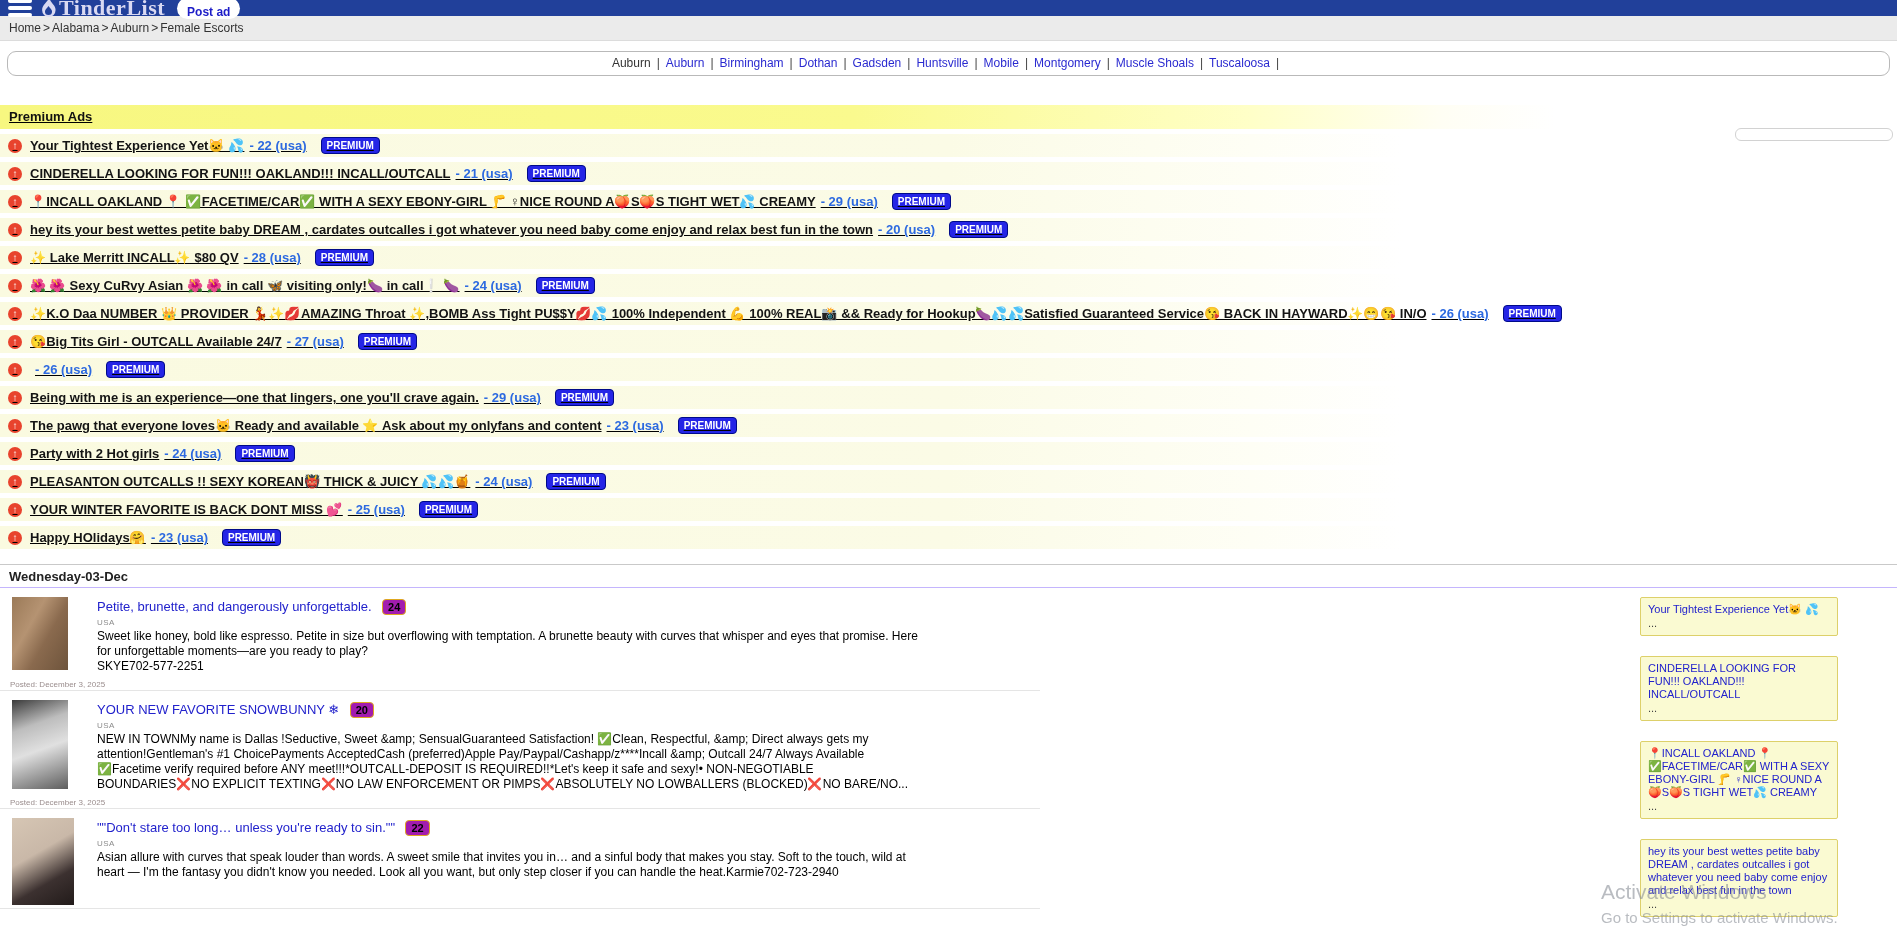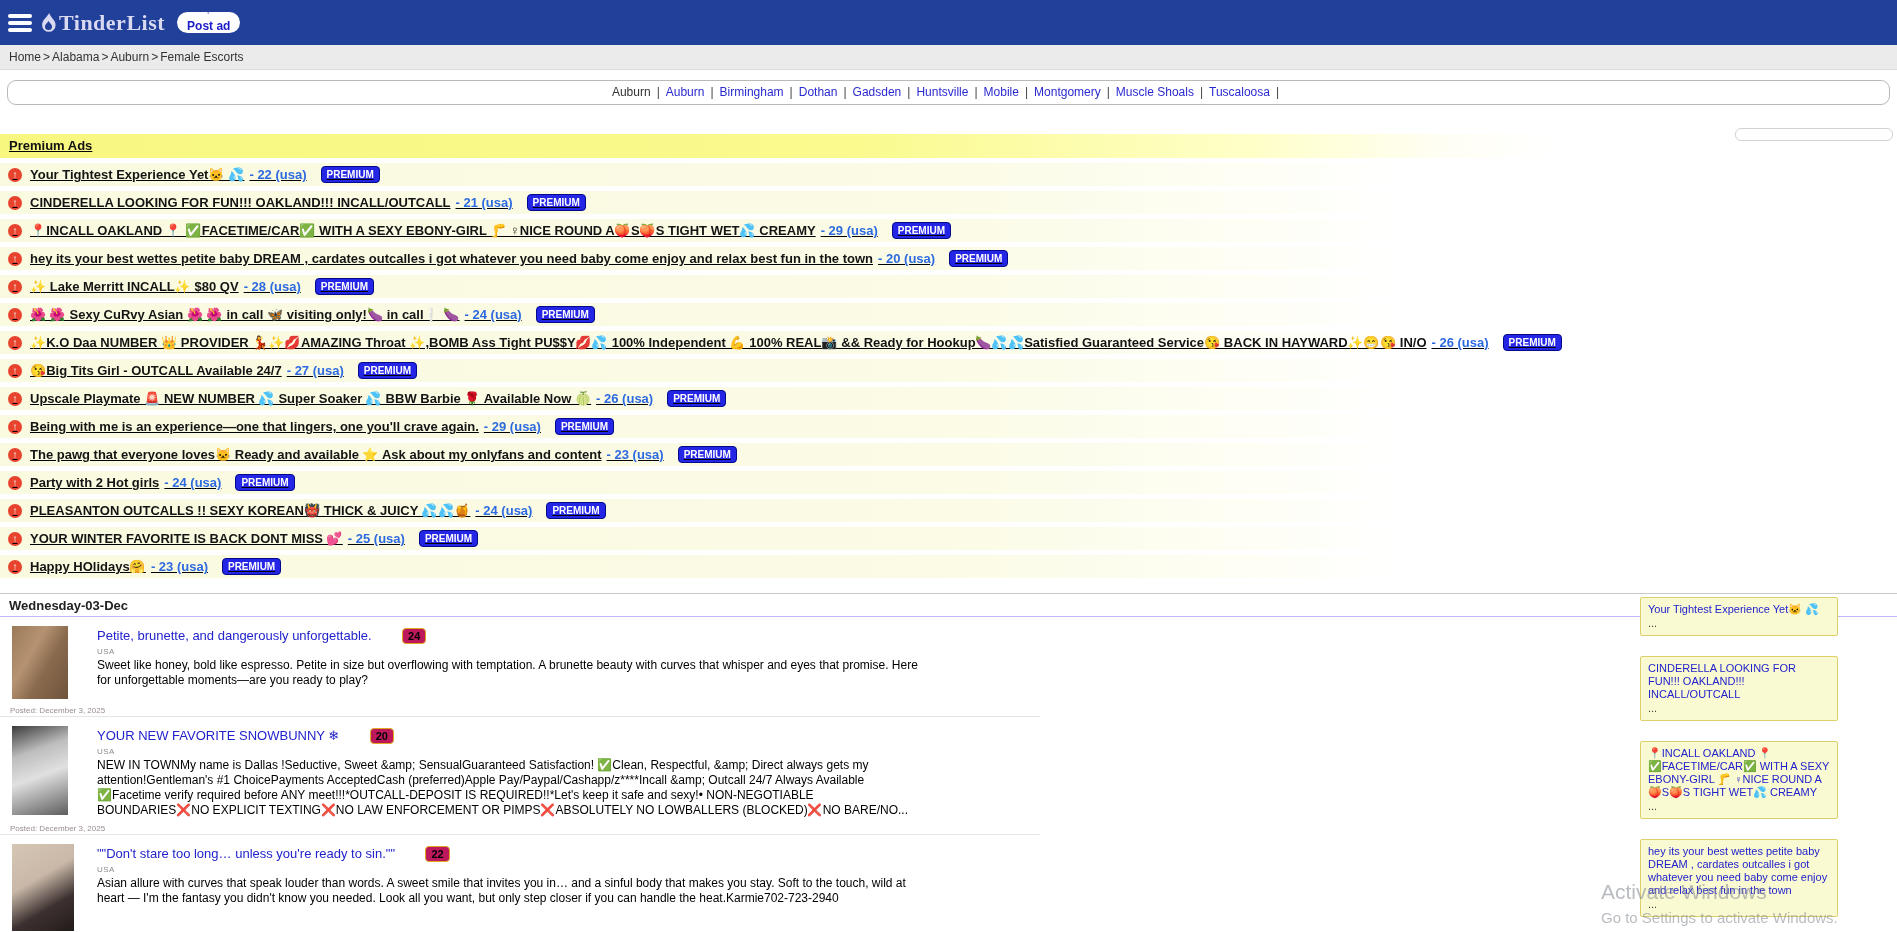--- a/index.html
+++ b/index.html
@@ -1,19 +1,19 @@
 <!DOCTYPE html>
 <html><head>
 <meta charset="utf-8">
 <style>
   html,body{margin:0;padding:0;}
   body{width:1897px;height:932px;overflow:hidden;position:relative;background:#fff;
        font-family:"Liberation Sans",sans-serif;}
   
-  .topbar{height:45px;background:#21409a;display:flex;align-items:center;padding:0 6px;}
+  .topbar{height:16px;background:#21409a;display:flex;align-items:center;padding:0 6px;}
   .hamburger{width:24px;height:18px;display:flex;flex-direction:column;justify-content:space-between;margin:0 8px 0 2px;cursor:pointer;}
   .hamburger span{display:block;height:4px;border-radius:2px;background:#fff;}
   .logo{font-family:"Liberation Serif",serif;font-size:22px;font-weight:bold;color:#d9d9f2;display:flex;align-items:center;letter-spacing:.5px;}
   .logo svg{margin-right:2px;}
   .postad{margin-left:12px;background:#fff;border:none;border-radius:12px;height:21px;padding:0 10px;
           display:flex;align-items:center;gap:5px;color:#1d1dc8;font-weight:bold;font-size:12px;cursor:pointer;flex-direction:column;}
   
   .breadcrumb{height:24px;background:#ebebeb;border-bottom:1px solid #dcdcdc;display:flex;align-items:center;
               padding:0 9px;font-size:12px;color:#333;}
   .breadcrumb .sep{margin:0 2px;}
@@ -40,21 +40,21 @@
   
   .datebar{margin-top:15px;border-top:1px solid #c9c9c9;border-bottom:1px solid #c4b5fd;padding:4px 9px 3px;
     font-size:13px;font-weight:bold;color:#222;}
   .listing{position:relative;padding:9px 0 16px 97px;border-bottom:1px solid #e5e5e5;width:1040px;box-sizing:border-box;min-height:100px;}
   .thumb{position:absolute;left:12px;top:9px;width:56px;cursor:pointer;}
   .t1{height:73px;background:linear-gradient(120deg,#9b7a58 0%,#b59372 35%,#8a6a4e 60%,#6e543c 100%);}
   .t2{height:89px;background:linear-gradient(160deg,#3a3a3a 0%,#bdbdbd 30%,#e0e0e0 55%,#5d5d5d 100%);}
   .t3{width:62px;height:87px;background:linear-gradient(150deg,#d6c6b4 0%,#c9b8a8 40%,#3c3130 70%,#221b1a 100%);}
   .ltitle{font-size:13px;color:#2222cc;cursor:pointer;}
   .abadge{display:inline-block;border:1px solid #dfa81f;border-radius:4px;padding:0 5px;font-size:11px;
-    font-weight:bold;color:#000;margin-left:26px;background:#be185d;line-height:14px;}
+    font-weight:bold;color:#000;margin-left:6px;background:#a21caf;line-height:14px;}
   .usa{font-size:8px;color:#8c8c8c;margin-top:3px;letter-spacing:.4px;}
   .desc{font-size:12px;color:#000;margin-top:2px;max-width:822px;line-height:15px;}
   .phone{display:block;}
   .posted{position:absolute;left:10px;bottom:1px;font-size:8px;color:#9a8d8d;}
   
   .sidebar{position:absolute;left:1640px;top:597px;width:198px;}
   .sbox{background:#fafad2;border:1px solid #ddd06a;border-radius:2px;padding:5px 7px;font-size:11px;
     line-height:13px;margin-bottom:20px;box-sizing:border-box;}
   .sbox .st{color:#2222cc;cursor:pointer;display:block;}
   .sbox .more{color:#444;display:block;margin-top:1px;}
@@ -154,21 +154,20 @@
 
   <div class="prow">
     <span class="upico">↑</span>
     <span class="ptitle">😘Big Tits Girl - OUTCALL Available 24/7</span>
     <span class="page">- 27 (usa)</span>
     <span class="pbadge">PREMIUM</span>
   </div>
 
   <div class="prow">
     <span class="upico">↑</span>
-    <span class="ptitle">Upscale Playmate 🚨 NEW NUMBER 💦 Super Soaker 💦 BBW Barbie 🌹 Available Now 🍈</span>
     <span class="page">- 26 (usa)</span>
     <span class="pbadge">PREMIUM</span>
   </div>
 
   <div class="prow">
     <span class="upico">↑</span>
     <span class="ptitle">Being with me is an experience—one that lingers, one you'll crave again.</span>
     <span class="page">- 29 (usa)</span>
     <span class="pbadge">PREMIUM</span>
   </div>
@@ -213,21 +212,21 @@
 <div class="datebar">Wednesday-03-Dec</div>
 
 <div id="listings">
   <div class="listing">
     <div class="thumb t1"></div>
     <div>
       <span class="ltitle">Petite, brunette, and dangerously unforgettable.</span>
       <span class="abadge">24</span>
     </div>
     <div class="usa">USA</div>
-    <div class="desc"><span class="dtext">Sweet like honey, bold like espresso. Petite in size but overflowing with temptation. A brunette beauty with curves that whisper and eyes that promise. Here for unforgettable moments—are you ready to play?</span></div>
+    <div class="desc"><span class="dtext">Sweet like honey, bold like espresso. Petite in size but overflowing with temptation. A brunette beauty with curves that whisper and eyes that promise. Here for unforgettable moments—are you ready to play?</span><span class="phone">SKYE702-577-2251</span></div>
     <div class="posted">Posted: December 3, 2025</div>
   </div>
 
   <div class="listing">
     <div class="thumb t2"></div>
     <div>
       <span class="ltitle">YOUR NEW FAVORITE SNOWBUNNY ❄</span>
       <span class="abadge">20</span>
     </div>
     <div class="usa">USA</div>

